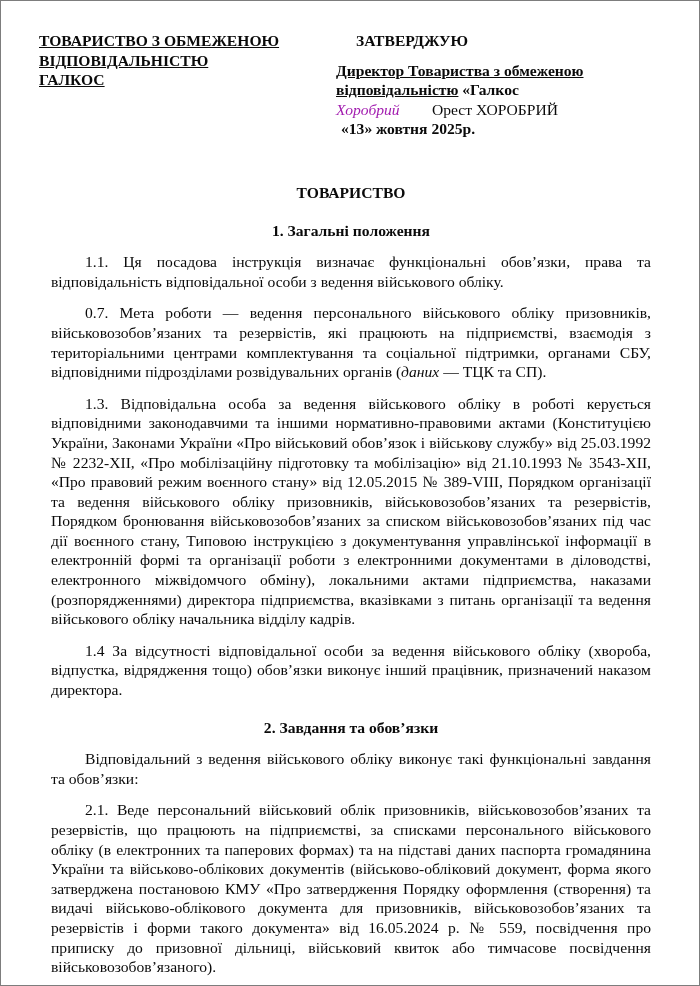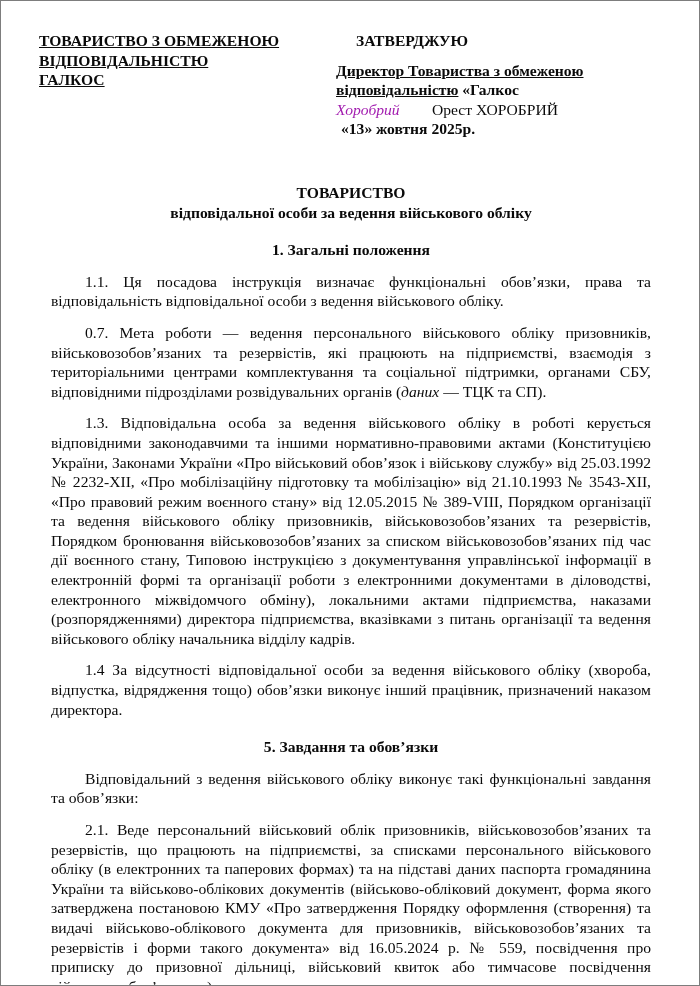--- a/index.html
+++ b/index.html
@@ -45,28 +45,27 @@
         <div class="sig-row">
           <span class="sig" style="color: #a21caf; font-style: italic;">Хоробрий</span><span class="sig-name">Орест ХОРОБРИЙ</span>
         </div>
         <div class="date-line">«13» жовтня 2025р.</div>
       </div>
     </div>
   </div>
 
   <div class="title-block">
     <div>ТОВАРИСТВО</div>
-    <div>відповідальної особи за ведення військового обліку</div>
   </div>
 
   <div>
       <div class="sec-heading">1. Загальні положення</div>
       <p class="para"><span>1.1. Ця посадова інструкція визначає функціональні обов’язки, права та відповідальність відповідальної особи з ведення військового обліку.</span></p>
       <p class="para"><span>0.7. Мета роботи — ведення персонального військового обліку призовників, військовозобов’язаних та резервістів, які працюють на підприємстві, взаємодія з територіальними центрами комплектування та соціальної підтримки, органами СБУ, відповідними підрозділами розвідувальних органів (</span><i>даних</i><span> — ТЦК та СП).</span></p>
       <p class="para"><span>1.3. Відповідальна особа за ведення військового обліку в роботі керується відповідними законодавчими та іншими нормативно-правовими актами (Конституцією України, Законами України «Про військовий обов’язок і військову службу» від 25.03.1992 № 2232-XII, «Про мобілізаційну підготовку та мобілізацію» від 21.10.1993 № 3543-XII, «Про правовий режим воєнного стану» від 12.05.2015 № 389-VIII, Порядком організації та ведення військового обліку призовників, військовозобов’язаних та резервістів, Порядком бронювання військовозобов’язаних за списком військовозобов’язаних під час дії воєнного стану, Типовою інструкцією з документування управлінської інформації в електронній формі та організації роботи з електронними документами в діловодстві, електронного міжвідомчого обміну), локальними актами підприємства, наказами (розпорядженнями) директора підприємства, вказівками з питань організації та ведення військового обліку начальника відділу кадрів.</span></p>
       <p class="para"><span>1.4 За відсутності відповідальної особи за ведення військового обліку (хвороба, відпустка, відрядження тощо) обов’язки виконує інший працівник, призначений наказом директора.</span></p>
-      <div class="sec-heading">5. Завдання та обов’язки</div>
+      <div class="sec-heading">2. Завдання та обов’язки</div>
       <p class="para"><span>Відповідальний з ведення військового обліку  виконує такі функціональні завдання та обов’язки:</span></p>
       <p class="para"><span>2.1. Веде персональний військовий облік призовників, військовозобов’язаних та резервістів, що працюють на підприємстві, за списками персонального військового обліку (в електронних та паперових формах) та на підставі даних паспорта громадянина України та військово-облікових документів (військово-обліковий документ, форма якого затверджена постановою КМУ «Про затвердження Порядку оформлення (створення) та видачі військово-облікового документа для призовників, військовозобов’язаних та резервістів і форми такого документа» від 16.05.2024 р. № 559, посвідчення про приписку до призовної дільниці, військовий квиток або тимчасове посвідчення військовозобов’язаного).</span></p>
       <p class="para"><span>— надсилає до ТЦК та СП повідомлення про зміну облікових даних призовників, військовозобов’язаних та резервістів у семиденний строк з дня видання наказу про прийняття на роботу, звільнення з роботи;</span></p>
     </div>
 
 </div>
 
 </body></html>

